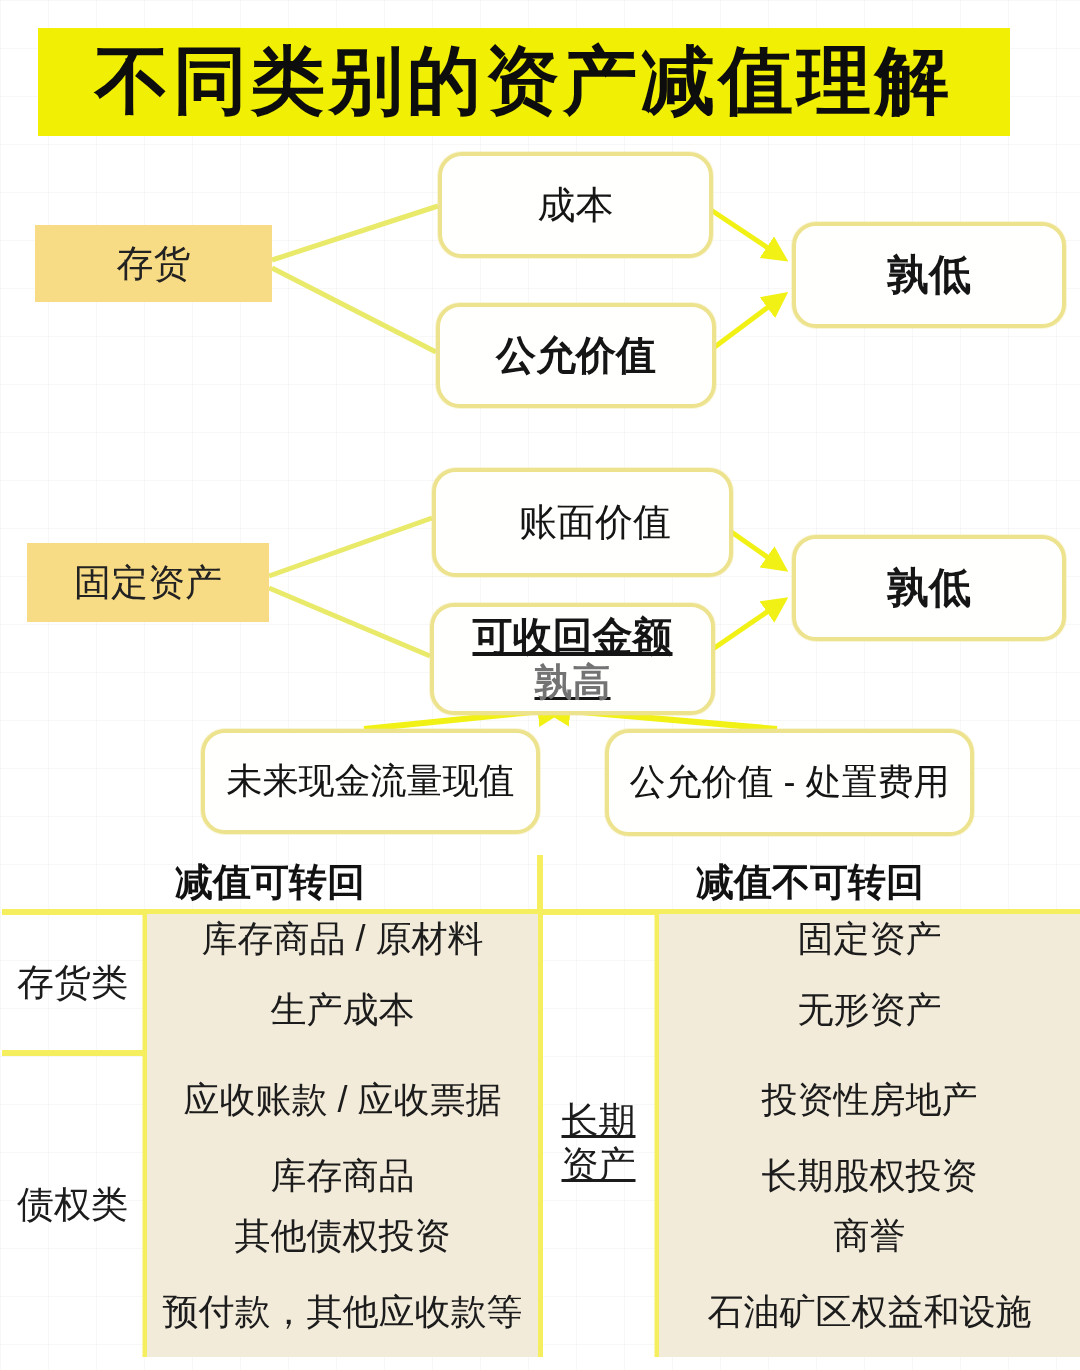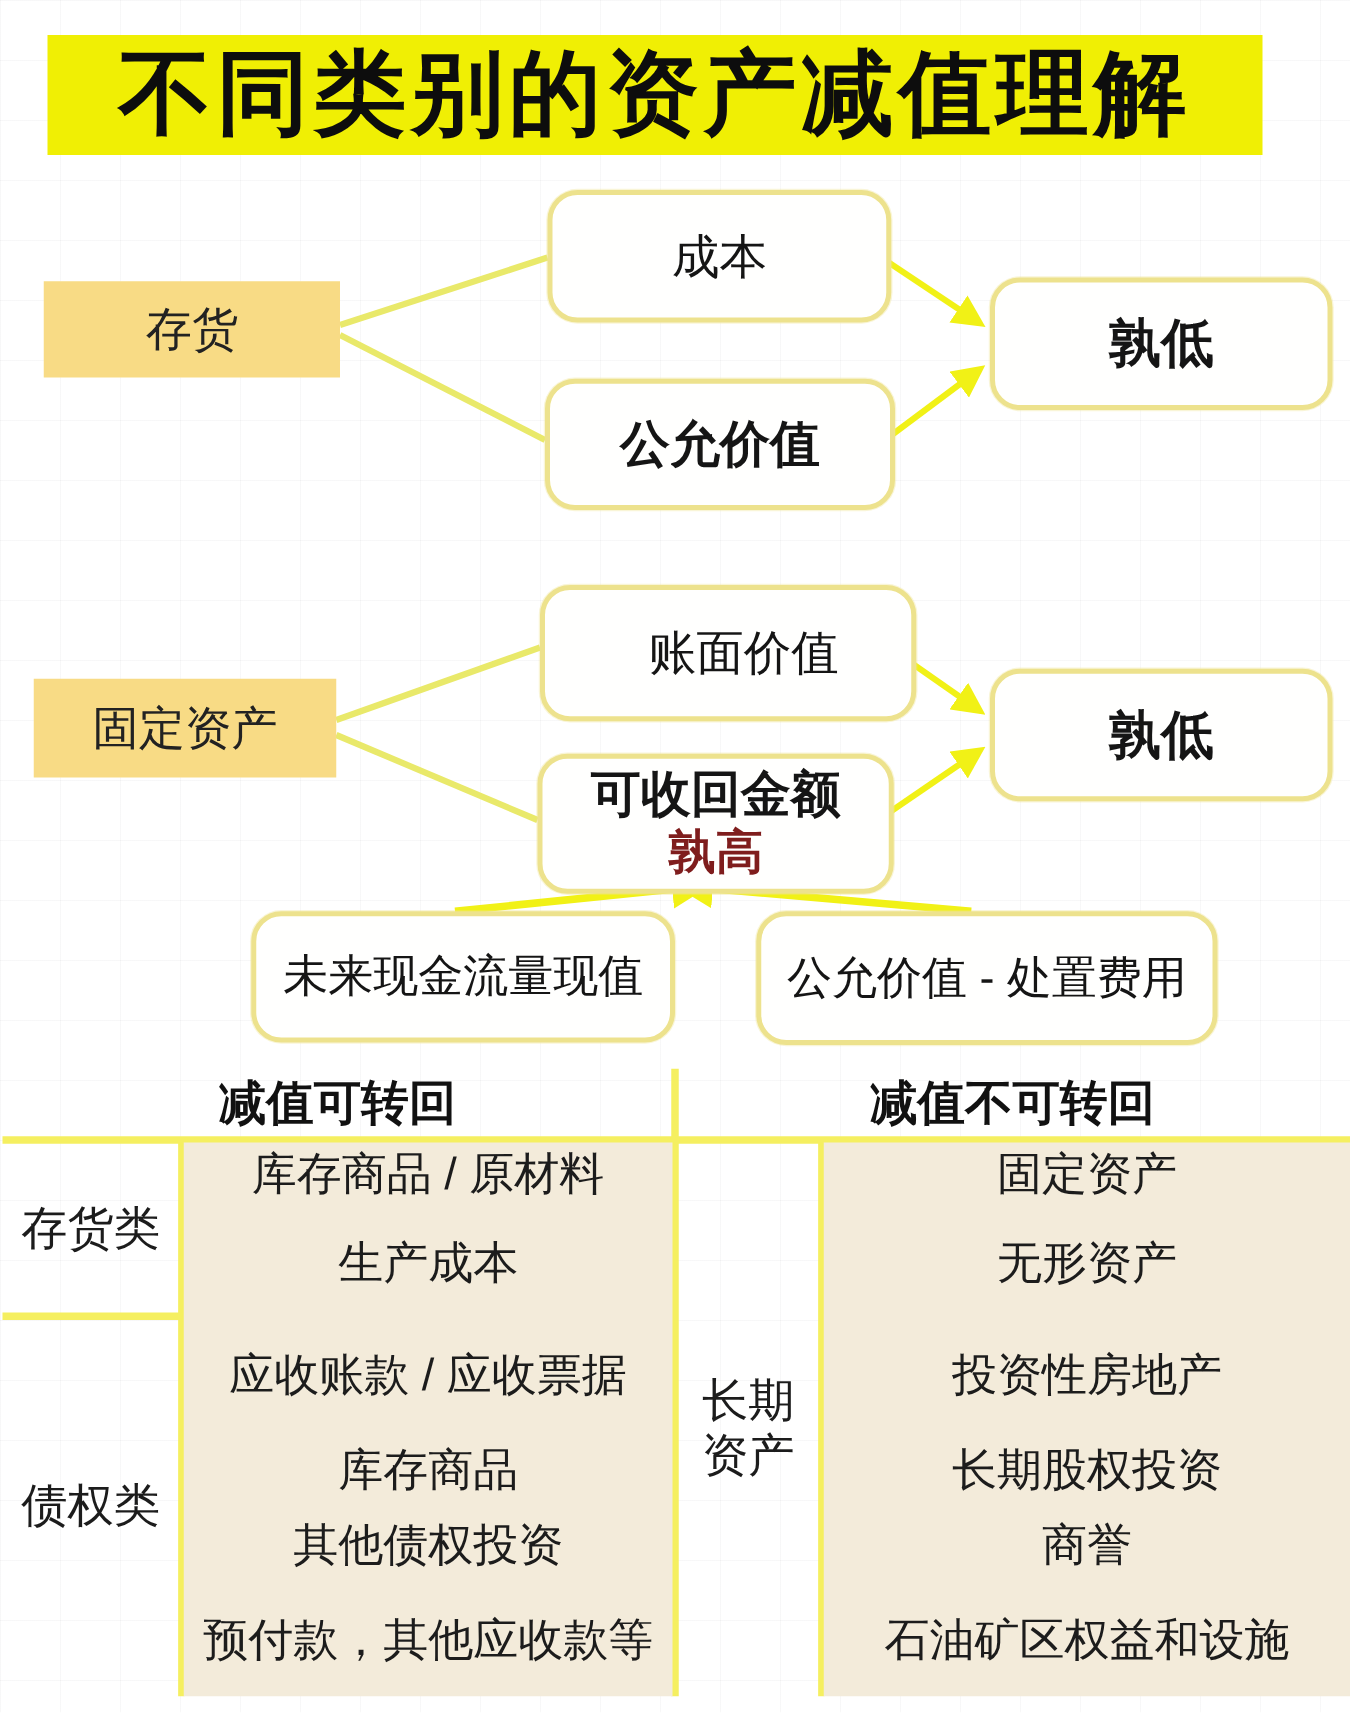--- a/index.html
+++ b/index.html
@@ -8,35 +8,35 @@
     font-family:"Liberation Sans","DejaVu Sans",sans-serif;color:#1a1a1a;
     background-color:#ffffff;
     background-image:
       linear-gradient(to right, rgba(120,120,130,0.055) 1px, transparent 1px),
       linear-gradient(to bottom, rgba(120,120,130,0.055) 1px, transparent 1px);
     background-size:48px 48px;
   }
   .abs{position:absolute;}
   .center{display:flex;align-items:center;justify-content:center;text-align:center;}
   .title-hl{
-    left:38px;top:28px;width:972px;height:96px;
+    left:38px;top:28px;width:972px;height:108px;
     background:#F0EF04;
     font-size:74px;font-weight:900;letter-spacing:4px;color:#0d0d0d;
   }
   .goldbox{
     background:#F8DB85;font-size:37px;color:#222;
   }
   .wbox{
     background:#fffffe;border:4px solid #EDE28D;border-radius:24px;
     font-size:38px;color:#151515;
     box-shadow:0 0 0 1px rgba(237,226,141,0.35);
   }
   .bold{font-weight:700;}
-  .red{color:#7f1d1d;}
-  .stack{display:flex;flex-direction:column;align-items:center;justify-content:center;line-height:1.18;}
+  .red{color:#737373;}
+  .stack{display:flex;flex-direction:column;align-items:center;justify-content:center;line-height:1.18;text-decoration:underline;}
   svg.lines{position:absolute;left:0;top:0;width:1080px;height:1370px;pointer-events:none;}
   .cellcol{background:#F3EBDA;}
   .th{font-size:38px;font-weight:700;color:#111;}
   .td{font-size:36px;color:#1c1c1c;}
   .rowlabel{font-size:37px;color:#1c1c1c;align-items:center;}
 </style>
 </head>
 <body>
 
 <div class="canvas">

